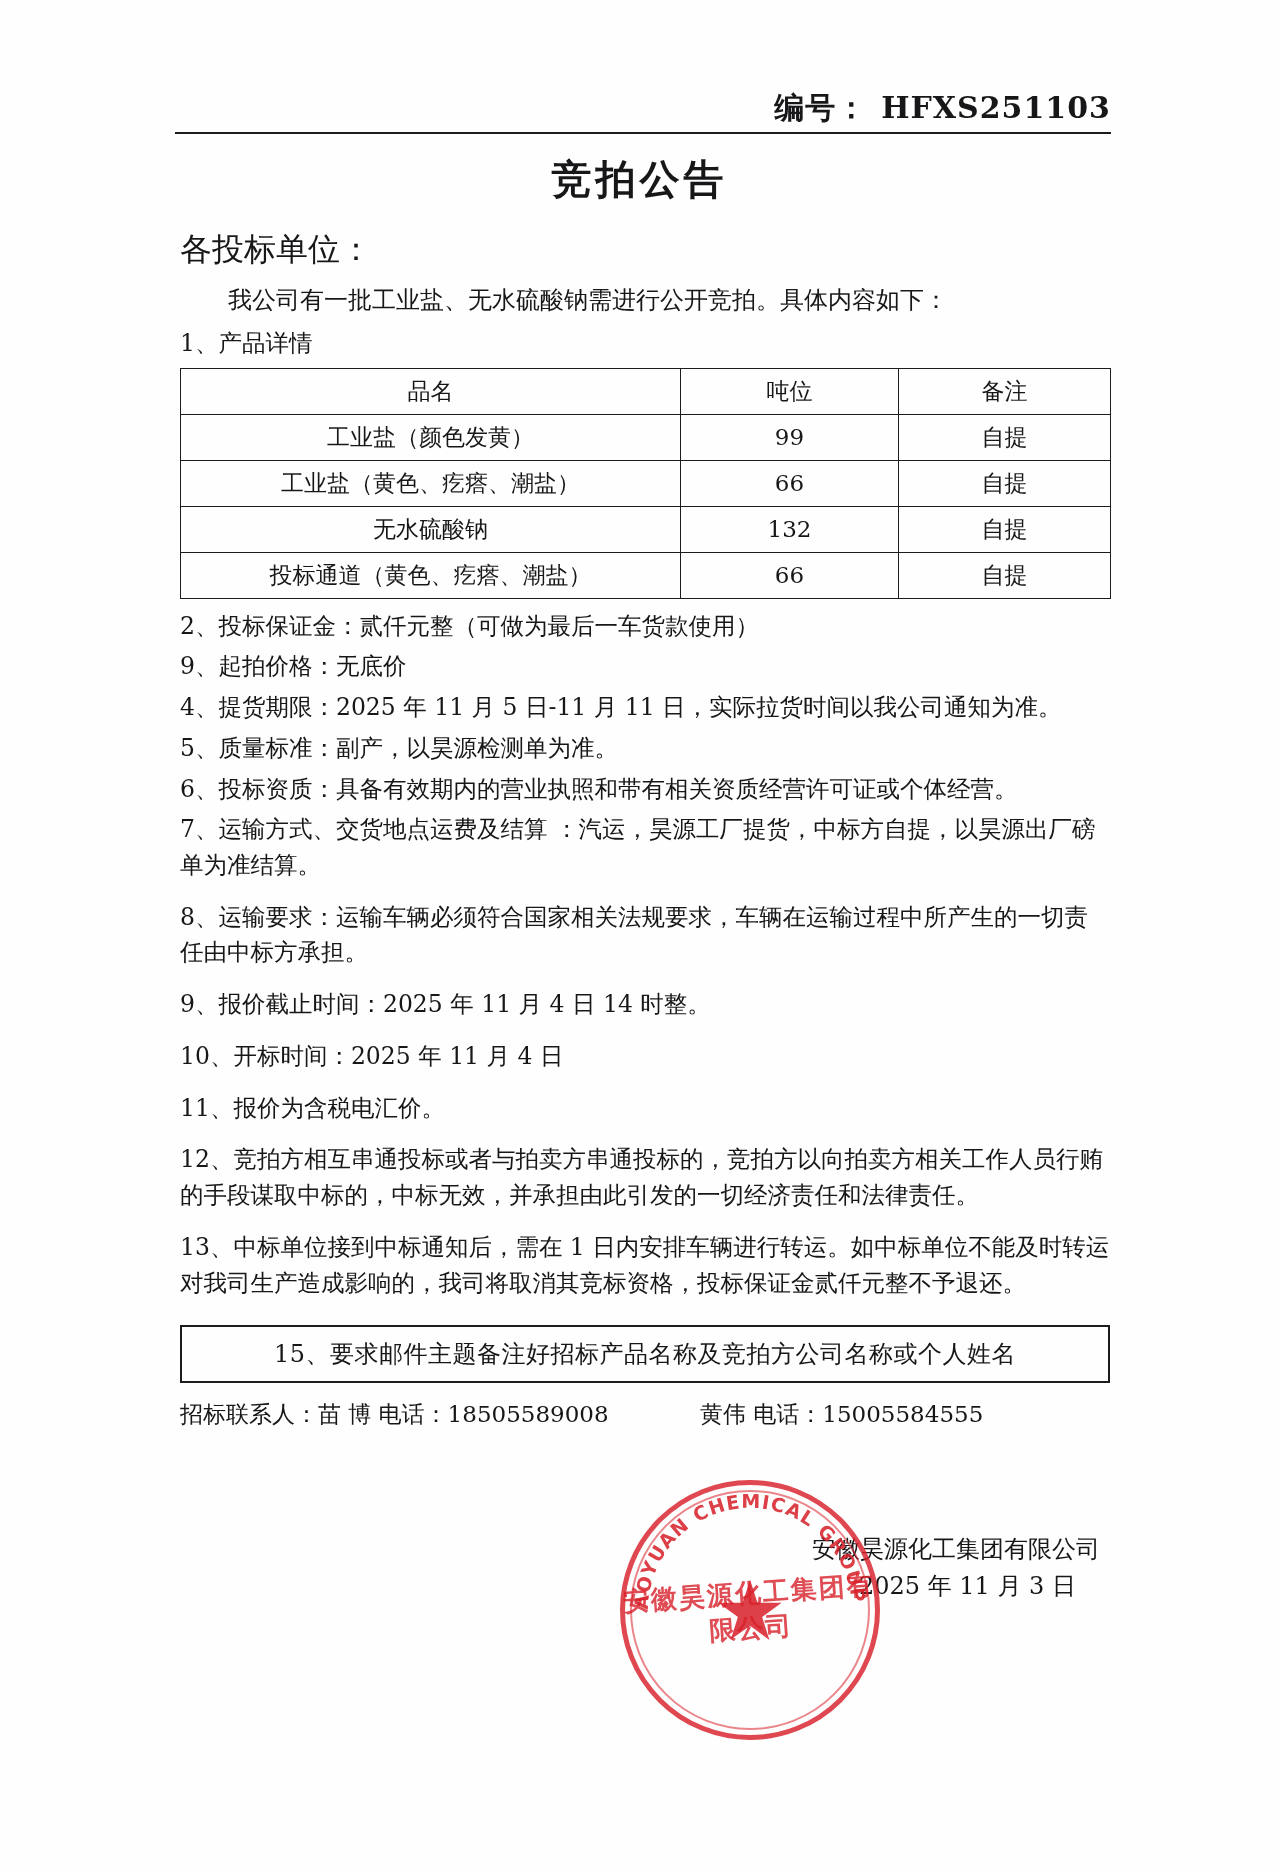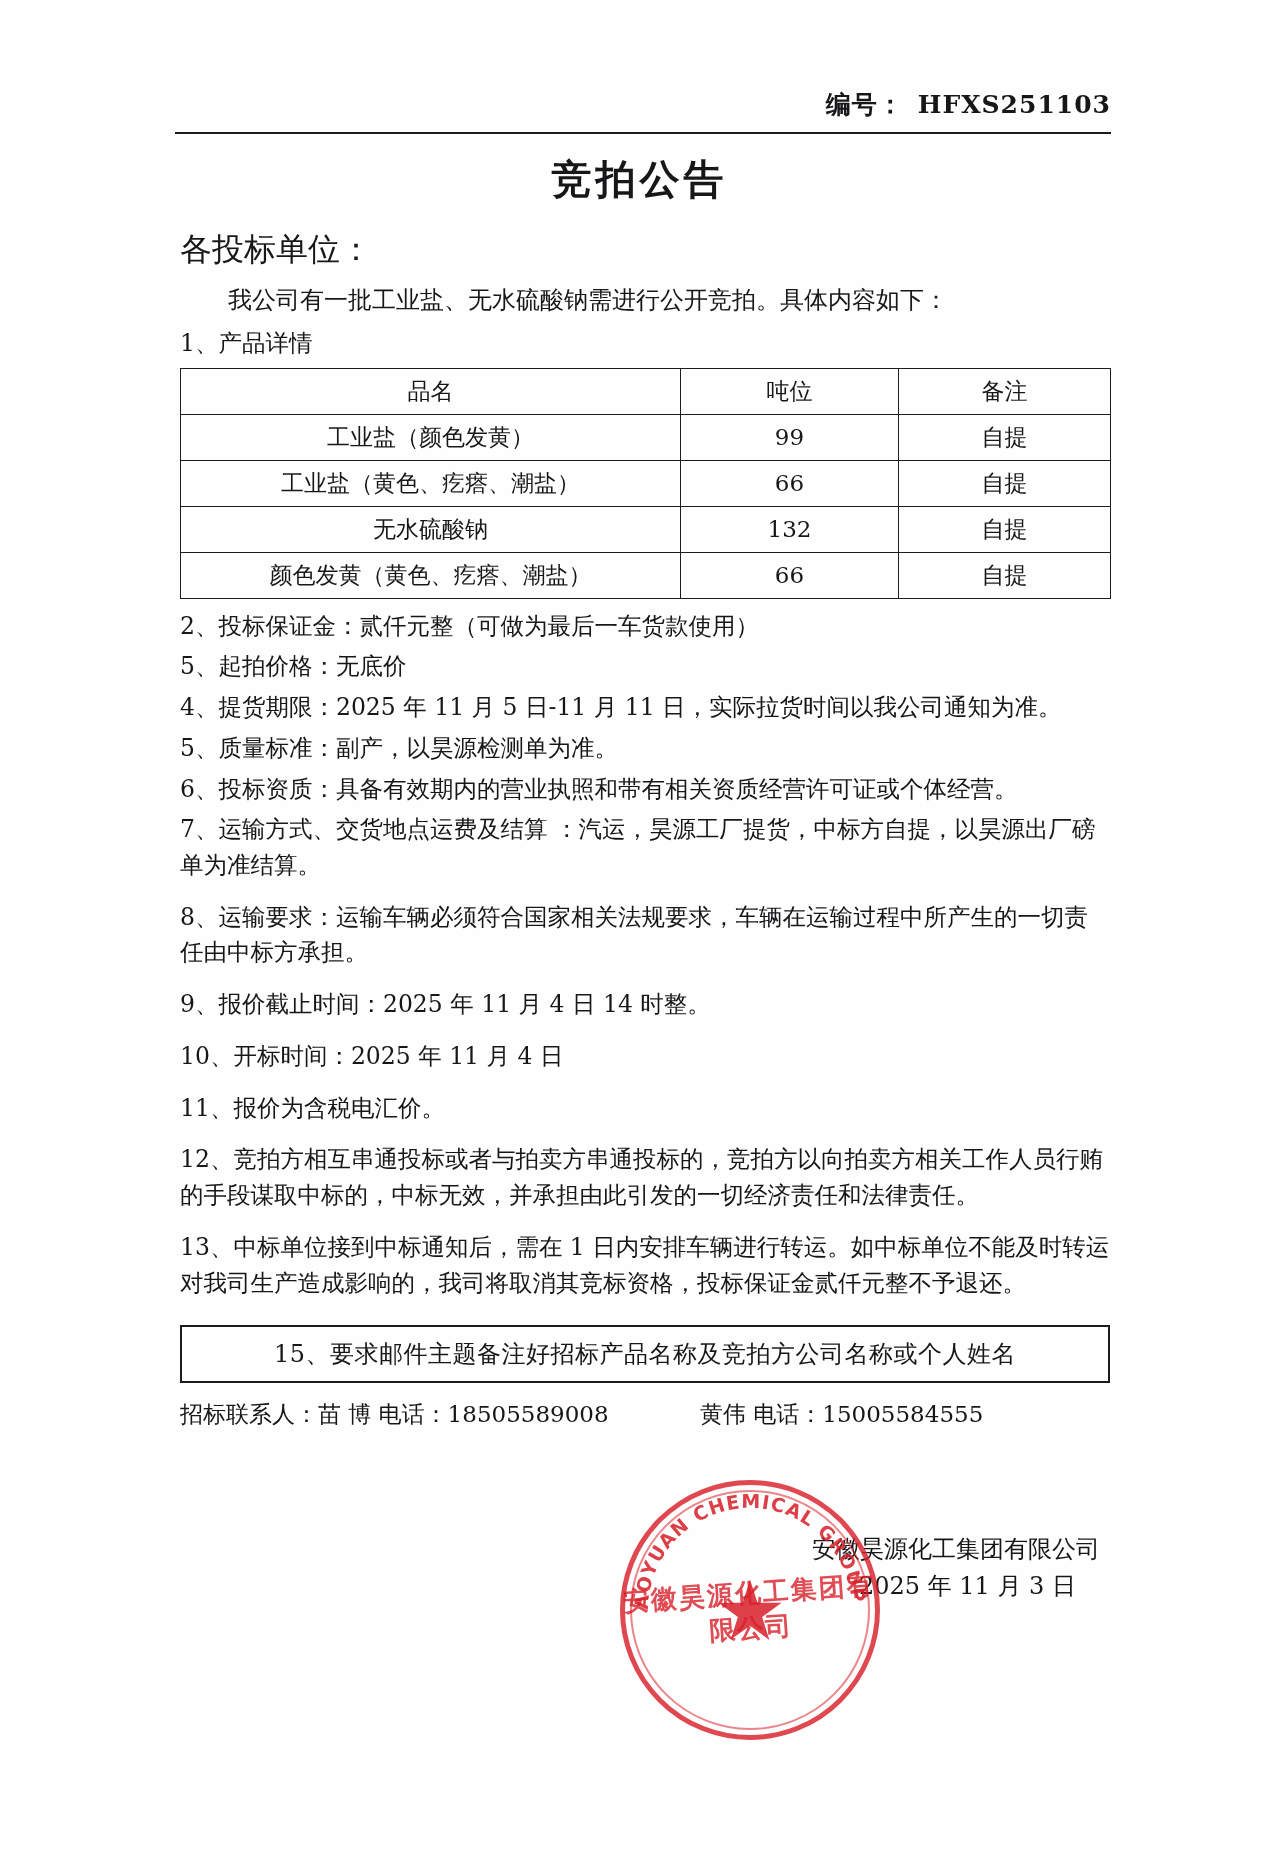--- a/index.html
+++ b/index.html
@@ -22,21 +22,21 @@
     width: 1279px;
     height: 1873px;
     background: #fefefe;
   }
 
   
   .doc-number {
     position: absolute;
     top: 88px;
     right: 168px;
-    font-size: 25px;
+    font-size: 30px;
     font-weight: bold;
     letter-spacing: 1px;
     white-space: nowrap;
   }
   .doc-number .label {
     margin-right: 14px;
   }
   .header-rule {
     position: absolute;
     left: 175px;
@@ -236,29 +236,29 @@
           <td>工业盐（黄色、疙瘩、潮盐）</td>
           <td>66</td>
           <td>自提</td>
         </tr>
         <tr>
           <td>无水硫酸钠</td>
           <td>132</td>
           <td>自提</td>
         </tr>
         <tr>
-          <td>颜色发黄（黄色、疙瘩、潮盐）</td>
+          <td>投标通道（黄色、疙瘩、潮盐）</td>
           <td>66</td>
           <td>自提</td>
         </tr>
       </tbody>
     </table>
 
     <div class="clause">2、投标保证金：贰仟元整（可做为最后一车货款使用）</div>
-    <div class="clause">5、起拍价格：无底价</div>
+    <div class="clause">9、起拍价格：无底价</div>
     <div class="clause">4、提货期限：2025 年 11 月 5 日-11 月 11 日，实际拉货时间以我公司通知为准。</div>
     <div class="clause">5、质量标准：副产，以昊源检测单为准。</div>
     <div class="clause">6、投标资质：具备有效期内的营业执照和带有相关资质经营许可证或个体经营。</div>
     <div class="clause">7、运输方式、交货地点运费及结算 ：汽运，昊源工厂提货，中标方自提，以昊源出厂磅单为准结算。</div>
     <div class="clause gap">8、运输要求：运输车辆必须符合国家相关法规要求，车辆在运输过程中所产生的一切责任由中标方承担。</div>
     <div class="clause gap">9、报价截止时间：2025 年 11 月 4 日 14 时整。</div>
     <div class="clause gap">10、开标时间：2025 年 11 月 4 日</div>
     <div class="clause gap">11、报价为含税电汇价。</div>
     <div class="clause gap">12、竞拍方相互串通投标或者与拍卖方串通投标的，竞拍方以向拍卖方相关工作人员行贿的手段谋取中标的，中标无效，并承担由此引发的一切经济责任和法律责任。</div>
     <div class="clause gap">13、中标单位接到中标通知后，需在 1 日内安排车辆进行转运。如中标单位不能及时转运对我司生产造成影响的，我司将取消其竞标资格，投标保证金贰仟元整不予退还。</div>

